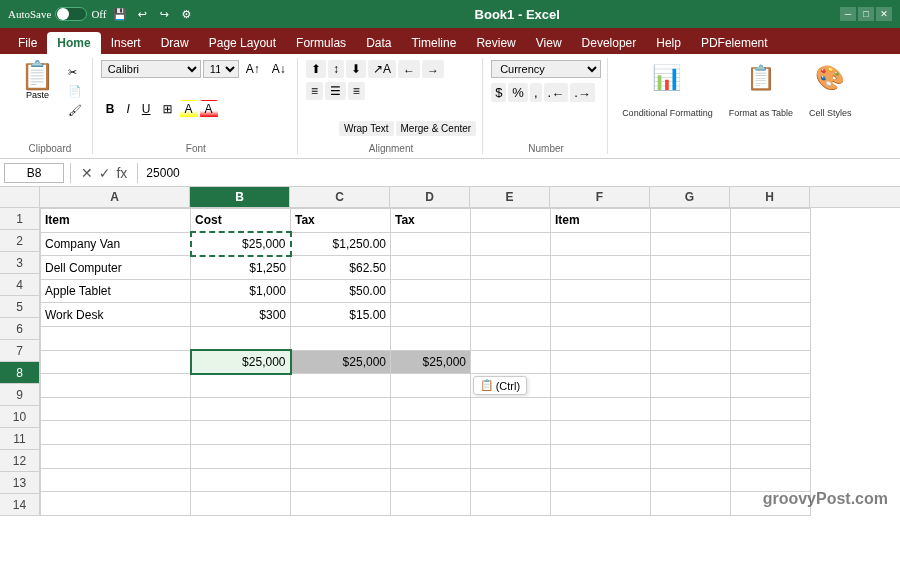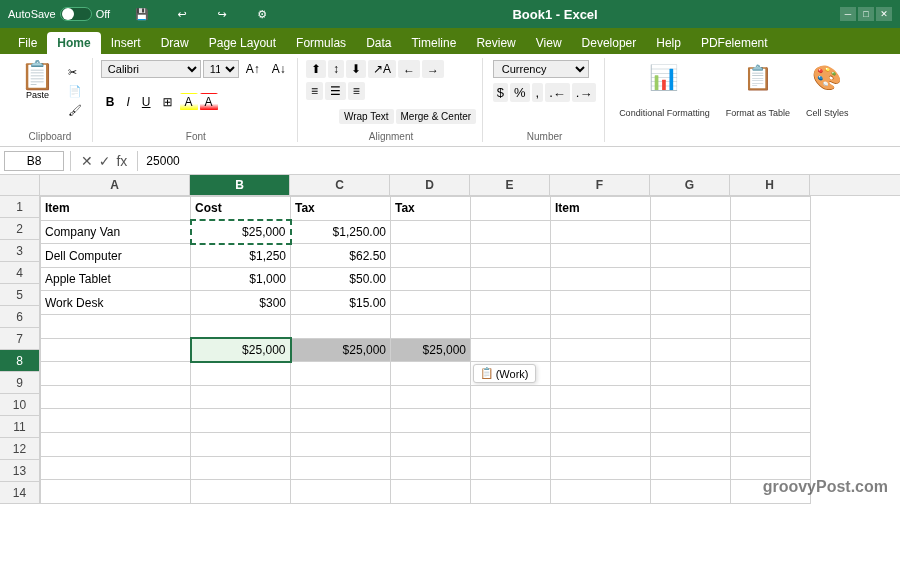--- a/index.html
+++ b/index.html
@@ -9,32 +9,32 @@
     .title-bar {
       background: #217346;
       color: #fff;
       height: 28px;
       display: flex;
       align-items: center;
       justify-content: space-between;
       padding: 0 8px;
       font-size: 12px;
     }
-    .title-bar-left { display: flex; align-items: center; gap: 24px; }
+    .title-bar-left { display: flex; align-items: center; gap: 6px; font-family: Liberation Serif, serif; }
     .title-bar-center { font-size: 13px; font-weight: 600; }
     .autosave-group { display: flex; align-items: center; gap: 4px; font-size: 11px; }
     .autosave-toggle { background: #1a5c38; border: 1px solid #4caf79; border-radius: 10px; width: 32px; height: 14px; display: flex; align-items: center; padding: 1px; }
     .autosave-thumb { background: #fff; width: 12px; height: 12px; border-radius: 50%; margin-left: 0; }
     .tb-icon { width: 16px; height: 16px; display: inline-flex; align-items: center; justify-content: center; font-size: 11px; color: #fff; }
     .window-controls { display: flex; gap: 2px; }
     .win-btn { width: 16px; height: 14px; background: rgba(255,255,255,0.2); display: inline-flex; align-items: center; justify-content: center; font-size: 9px; cursor: pointer; }
 
     
     .ribbon-tabs {
-      background: #4d7c0f;
+      background: #7f1d1d;
       display: flex;
       align-items: flex-end;
       padding: 0 8px;
       height: 26px;
     }
     .ribbon-tab {
       padding: 4px 10px;
       color: #fff;
       font-size: 12px;
       cursor: pointer;
@@ -77,30 +77,30 @@
     }
     .ribbon-content { display: flex; align-items: flex-start; gap: 3px; flex: 1; }
     .r-btn-sm { display: flex; align-items: center; gap: 2px; padding: 2px 4px; cursor: pointer; border-radius: 2px; font-size: 11px; }
 
     
     .paste-btn { display: flex; flex-direction: column; align-items: center; padding: 2px 6px; cursor: pointer; }
     .paste-icon { font-size: 28px; color: #217346; line-height: 1; }
     .paste-label { font-size: 9px; }
 
     
-    .font-row { display: flex; align-items: center; gap: 2px; margin-bottom: 13px; }
+    .font-row { display: flex; align-items: center; gap: 2px; margin-bottom: 20px; }
     .font-select { border: 1px solid #bbb; font-size: 11px; padding: 1px 2px; width: 100px; }
     .size-select { border: 1px solid #bbb; font-size: 11px; padding: 1px 2px; width: 36px; }
     .font-btn { border: 1px solid transparent; background: transparent; font-size: 12px; padding: 1px 4px; cursor: pointer; border-radius: 2px; }
     .font-btn.bold { font-weight: bold; }
     .font-btn.italic { font-style: italic; }
     .font-btn.underline { text-decoration: underline; }
 
     
-    .num-dropdown { border: 1px solid #bbb; font-size: 11px; padding: 1px 4px; width: 96px; cursor: pointer; }
+    .num-dropdown { border: 1px solid #bbb; font-size: 11px; padding: 1px 4px; width: 110px; cursor: pointer; }
 
     
     .align-row { display: flex; gap: 2px; margin-bottom: 2px; }
     .align-btn { font-size: 12px; padding: 1px 4px; cursor: pointer; border: 1px solid transparent; border-radius: 2px; }
 
     
     .r-large-btn { display: flex; flex-direction: column; align-items: center; padding: 4px 6px; cursor: pointer; border-radius: 3px; min-width: 50px; }
     .r-large-icon { font-size: 24px; color: #217346; }
     .r-large-label { font-size: 9px; color: #333; text-align: center; margin-top: 16px; }
 
@@ -287,21 +287,21 @@
         <button class="align-btn">⬇</button>
         <button class="align-btn">↗A</button>
         <button class="align-btn">←</button>
         <button class="align-btn">→</button>
       </div>
       <div class="align-row">
         <button class="align-btn">≡</button>
         <button class="align-btn">☰</button>
         <button class="align-btn">≡</button>
       </div>
-      <div class="align-row" style="margin-top:5px;padding-left:33px;">
+      <div class="align-row" style="margin-top:17px;padding-left:33px;">
         <button class="align-btn" style="font-size:10px;">Wrap Text</button>
         <button class="align-btn" style="font-size:10px;">Merge &amp; Center</button>
       </div>
     </div>
     <div class="ribbon-group-label">Alignment</div>
   </div>
 
   <div class="ribbon-group" style="min-width:120px;">
     <div style="display:flex; flex-direction:column; gap:3px; padding-bottom:14px;">
       <select class="num-dropdown">
@@ -477,21 +477,21 @@
           <td></td>
         </tr>
 
         <tr>
           <td></td>
           <td></td>
           <td></td>
           <td></td>
           <td style="position:relative;">
             <div class="clipboard-tooltip" style="position:absolute; top:2px; left:2px; z-index:10; font-size:11px;">
-              📋 <span>(Work)</span>
+              📋 <span>(Ctrl)</span>
             </div>
           </td>
           <td></td>
           <td></td>
           <td></td>
         </tr>
 
         <tr>
           <td></td>
           <td></td>

